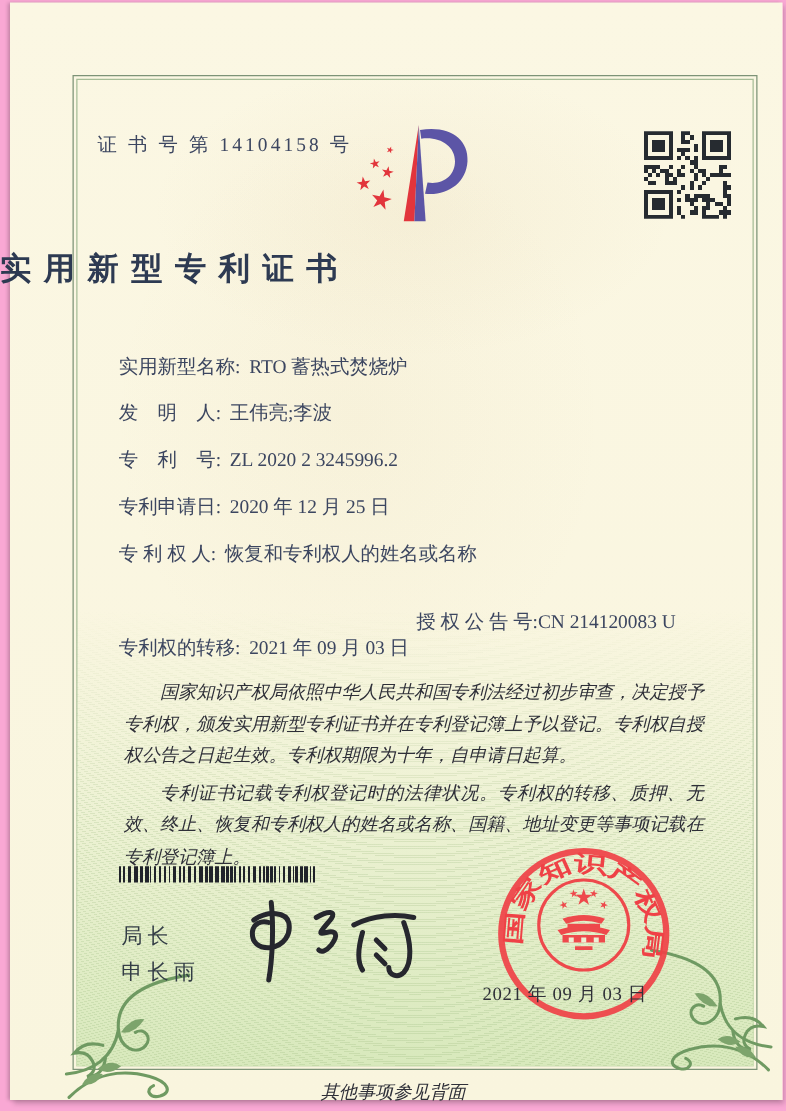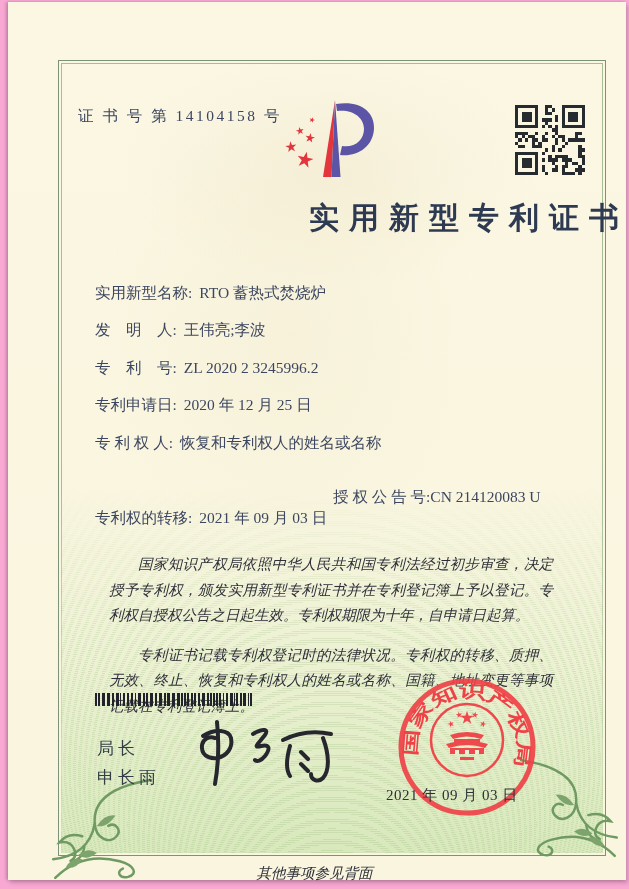--- a/index.html
+++ b/index.html
@@ -16,28 +16,28 @@
          border:1.5px solid #7d9377;}
   .frame::before{content:"";position:absolute;inset:2px;border:1px solid #a6bd97;}
   .band{position:absolute;left:2px;right:2px;bottom:2px;height:46%;
         background:linear-gradient(180deg, rgba(228,239,203,0) 0%, rgba(228,239,203,.55) 42%, rgba(214,232,186,.95) 100%);}
   .band::after{content:"";position:absolute;inset:0;
         background:repeating-radial-gradient(140% 95% at 50% 150%, rgba(116,158,88,.16) 0 1px, transparent 1px 4px);
         -webkit-mask-image:linear-gradient(180deg,transparent,#000 45%);
         mask-image:linear-gradient(180deg,transparent,#000 45%);}
   .abs{position:absolute;}
   .certno{left:78px;top:106px;font-size:15.5px;letter-spacing:2.5px;color:#3c4660;}
-  .title{left:0;right:0;top:198px;text-align:right;font-size:30px;font-weight:bold;
+  .title{left:0;right:0;top:198px;text-align:left;font-size:25px;font-weight:bold;
          letter-spacing:10px;color:#2d3a52;}
   .row{left:95px;font-size:15.5px;color:#3c4660;white-space:nowrap;}
   .row .val{margin-left:7px;text-align:right;}
   .grantno{left:333px;top:487px;font-size:15.5px;color:#3c4660;white-space:nowrap;}
   .paras{left:95px;top:538px;width:472px;font-size:14.5px;line-height:25.5px;
          font-style:italic;color:#2e2f38;text-align:justify;}
-  .paras p{margin:14px;text-indent:2em;}
+  .paras p{margin:4px;text-indent:2em;}
   .official{left:97px;font-family:"Liberation Sans","DejaVu Sans",sans-serif;
             font-size:17px;color:#333d46;letter-spacing:4px;}
   .sealdate{left:386px;top:786px;font-size:15px;color:#2f3038;letter-spacing:.5px;z-index:5;}
   .pageno{left:0;right:0;top:833px;text-align:center;font-size:13.5px;letter-spacing:1px;color:#3c4660;}
   .backnote{left:0;right:0;top:864px;text-align:center;font-size:14.5px;font-style:italic;color:#2e2f38;}
   svg{display:block;}
 </style>
 </head>
 <body>
 

